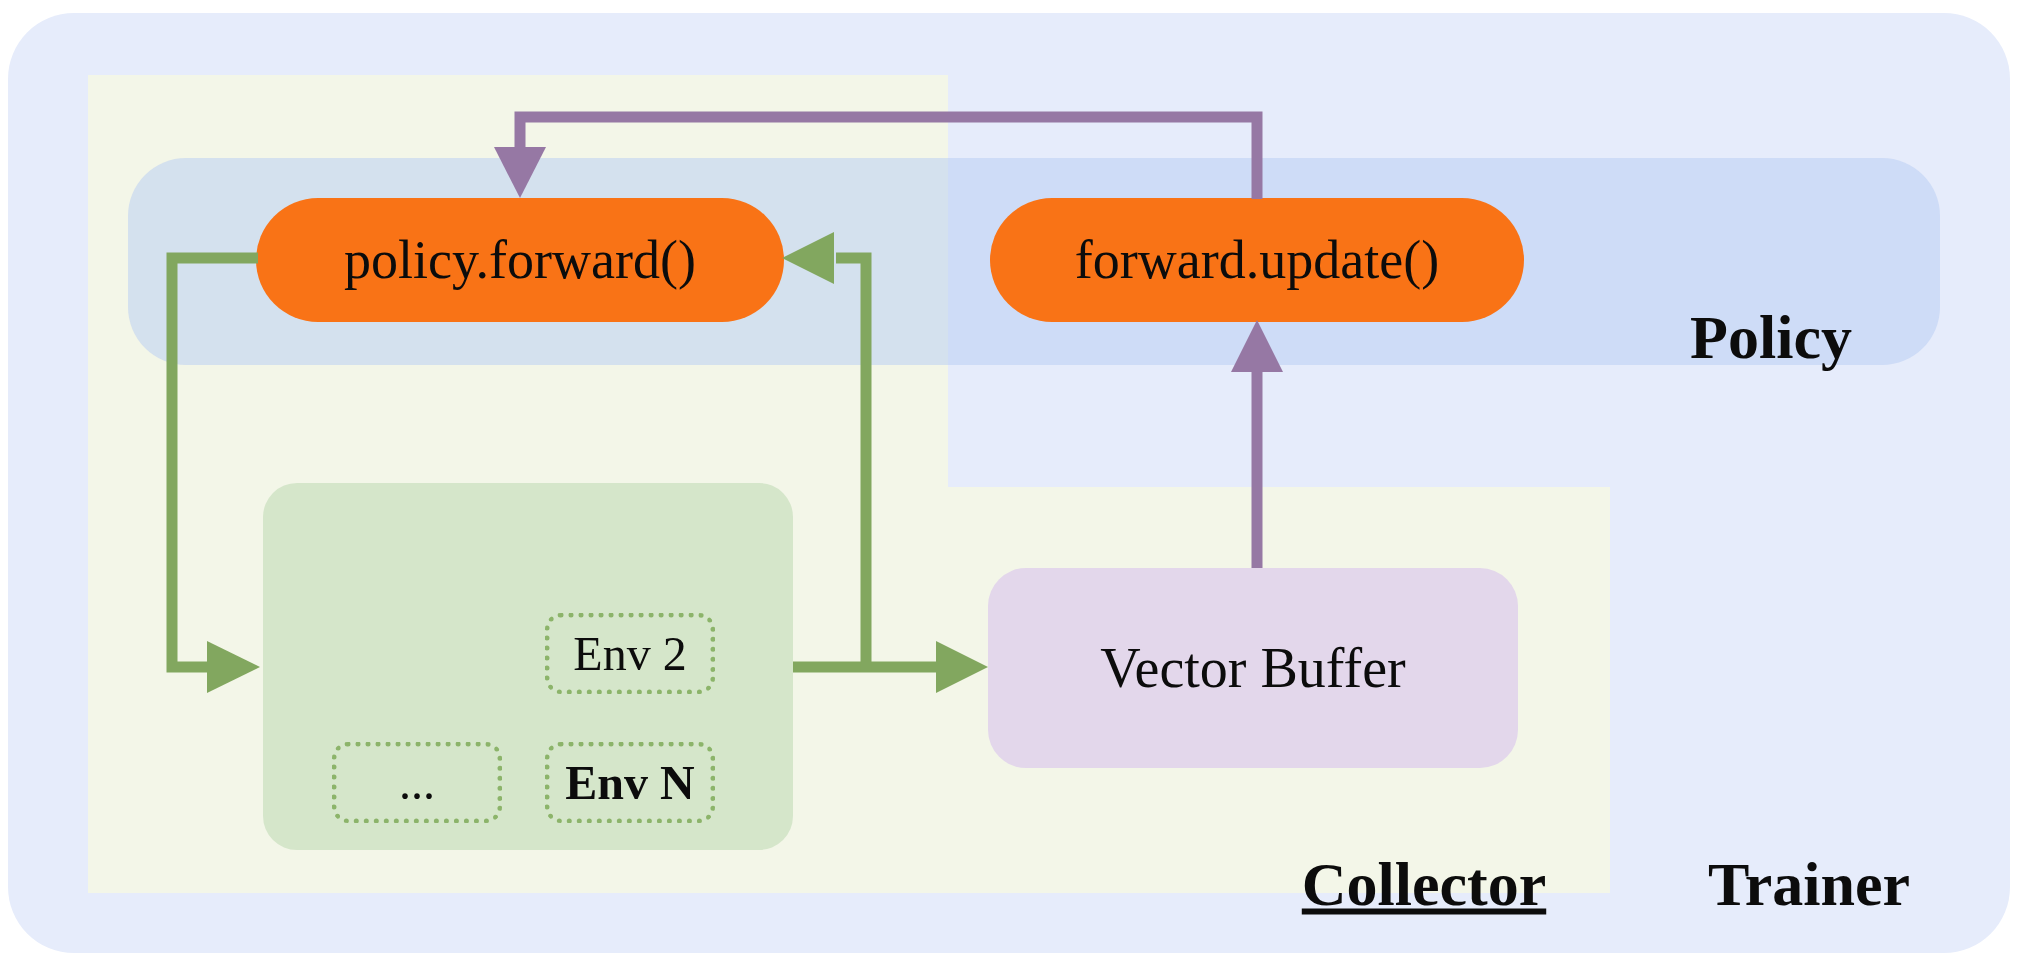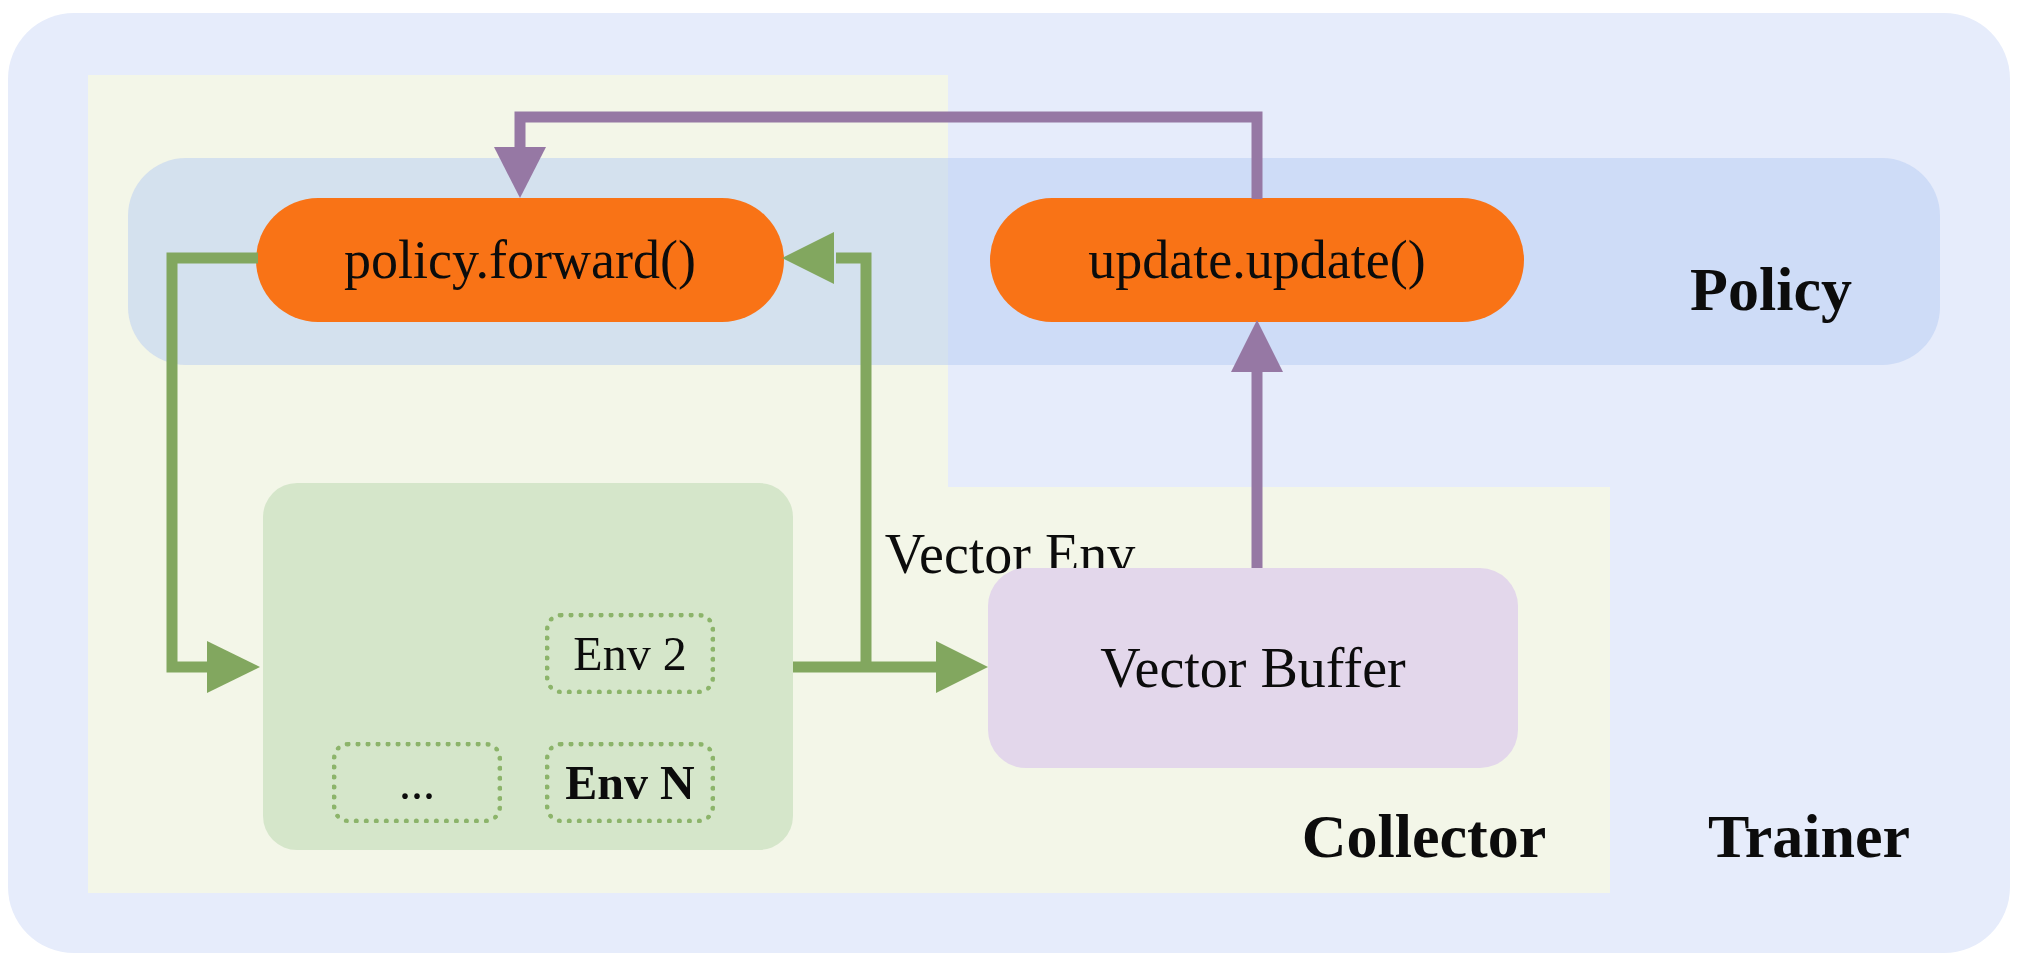--- a/index.html
+++ b/index.html
@@ -49,46 +49,46 @@
   .buffer-box{
     left:988px;top:568px;width:530px;height:200px;
     background:#e3d7eb;border-radius:38px;
     display:flex;align-items:center;justify-content:center;
     font-size:56px;white-space:nowrap;
   }
   
   .region-label{
     font-weight:bold;font-size:62px;white-space:nowrap;
     transform:translate(-50%,-50%);
+    margin-top:48px;
   }
   .label-policy{left:1771px;top:289px;}
-  .label-collector{left:1424px;top:836px;}
+  .label-collector{left:1424px;top:836px;text-decoration:underline;}
   .label-trainer{left:1809px;top:836px;}
   
   .arrows{left:0;top:0;width:2020px;height:965px;pointer-events:none;}
 </style>
 </head>
 <body>
 
 <div class="canvas">
 
   <div class="abs trainer-box"></div>
   <div class="abs collector-a"></div>
   <div class="abs collector-b"></div>
   <div class="abs policy-band"></div>
 
   <div class="abs pill pill-forward">
     <span>policy.forward()</span>
   </div>
   <div class="abs pill pill-update">
-    <span>update.update()</span>
+    <span>forward.update()</span>
   </div>
 
   <div class="abs venv-box"></div>
-  <div class="abs venv-title">Vector Env</div>
   <div class="abs env-cell env-2">
     <span>Env 2</span>
   </div>
   <div class="abs env-cell env-dots">
     <span>...</span>
   </div>
   <div class="abs env-cell env-n">
     <span>Env N</span>
   </div>
 

